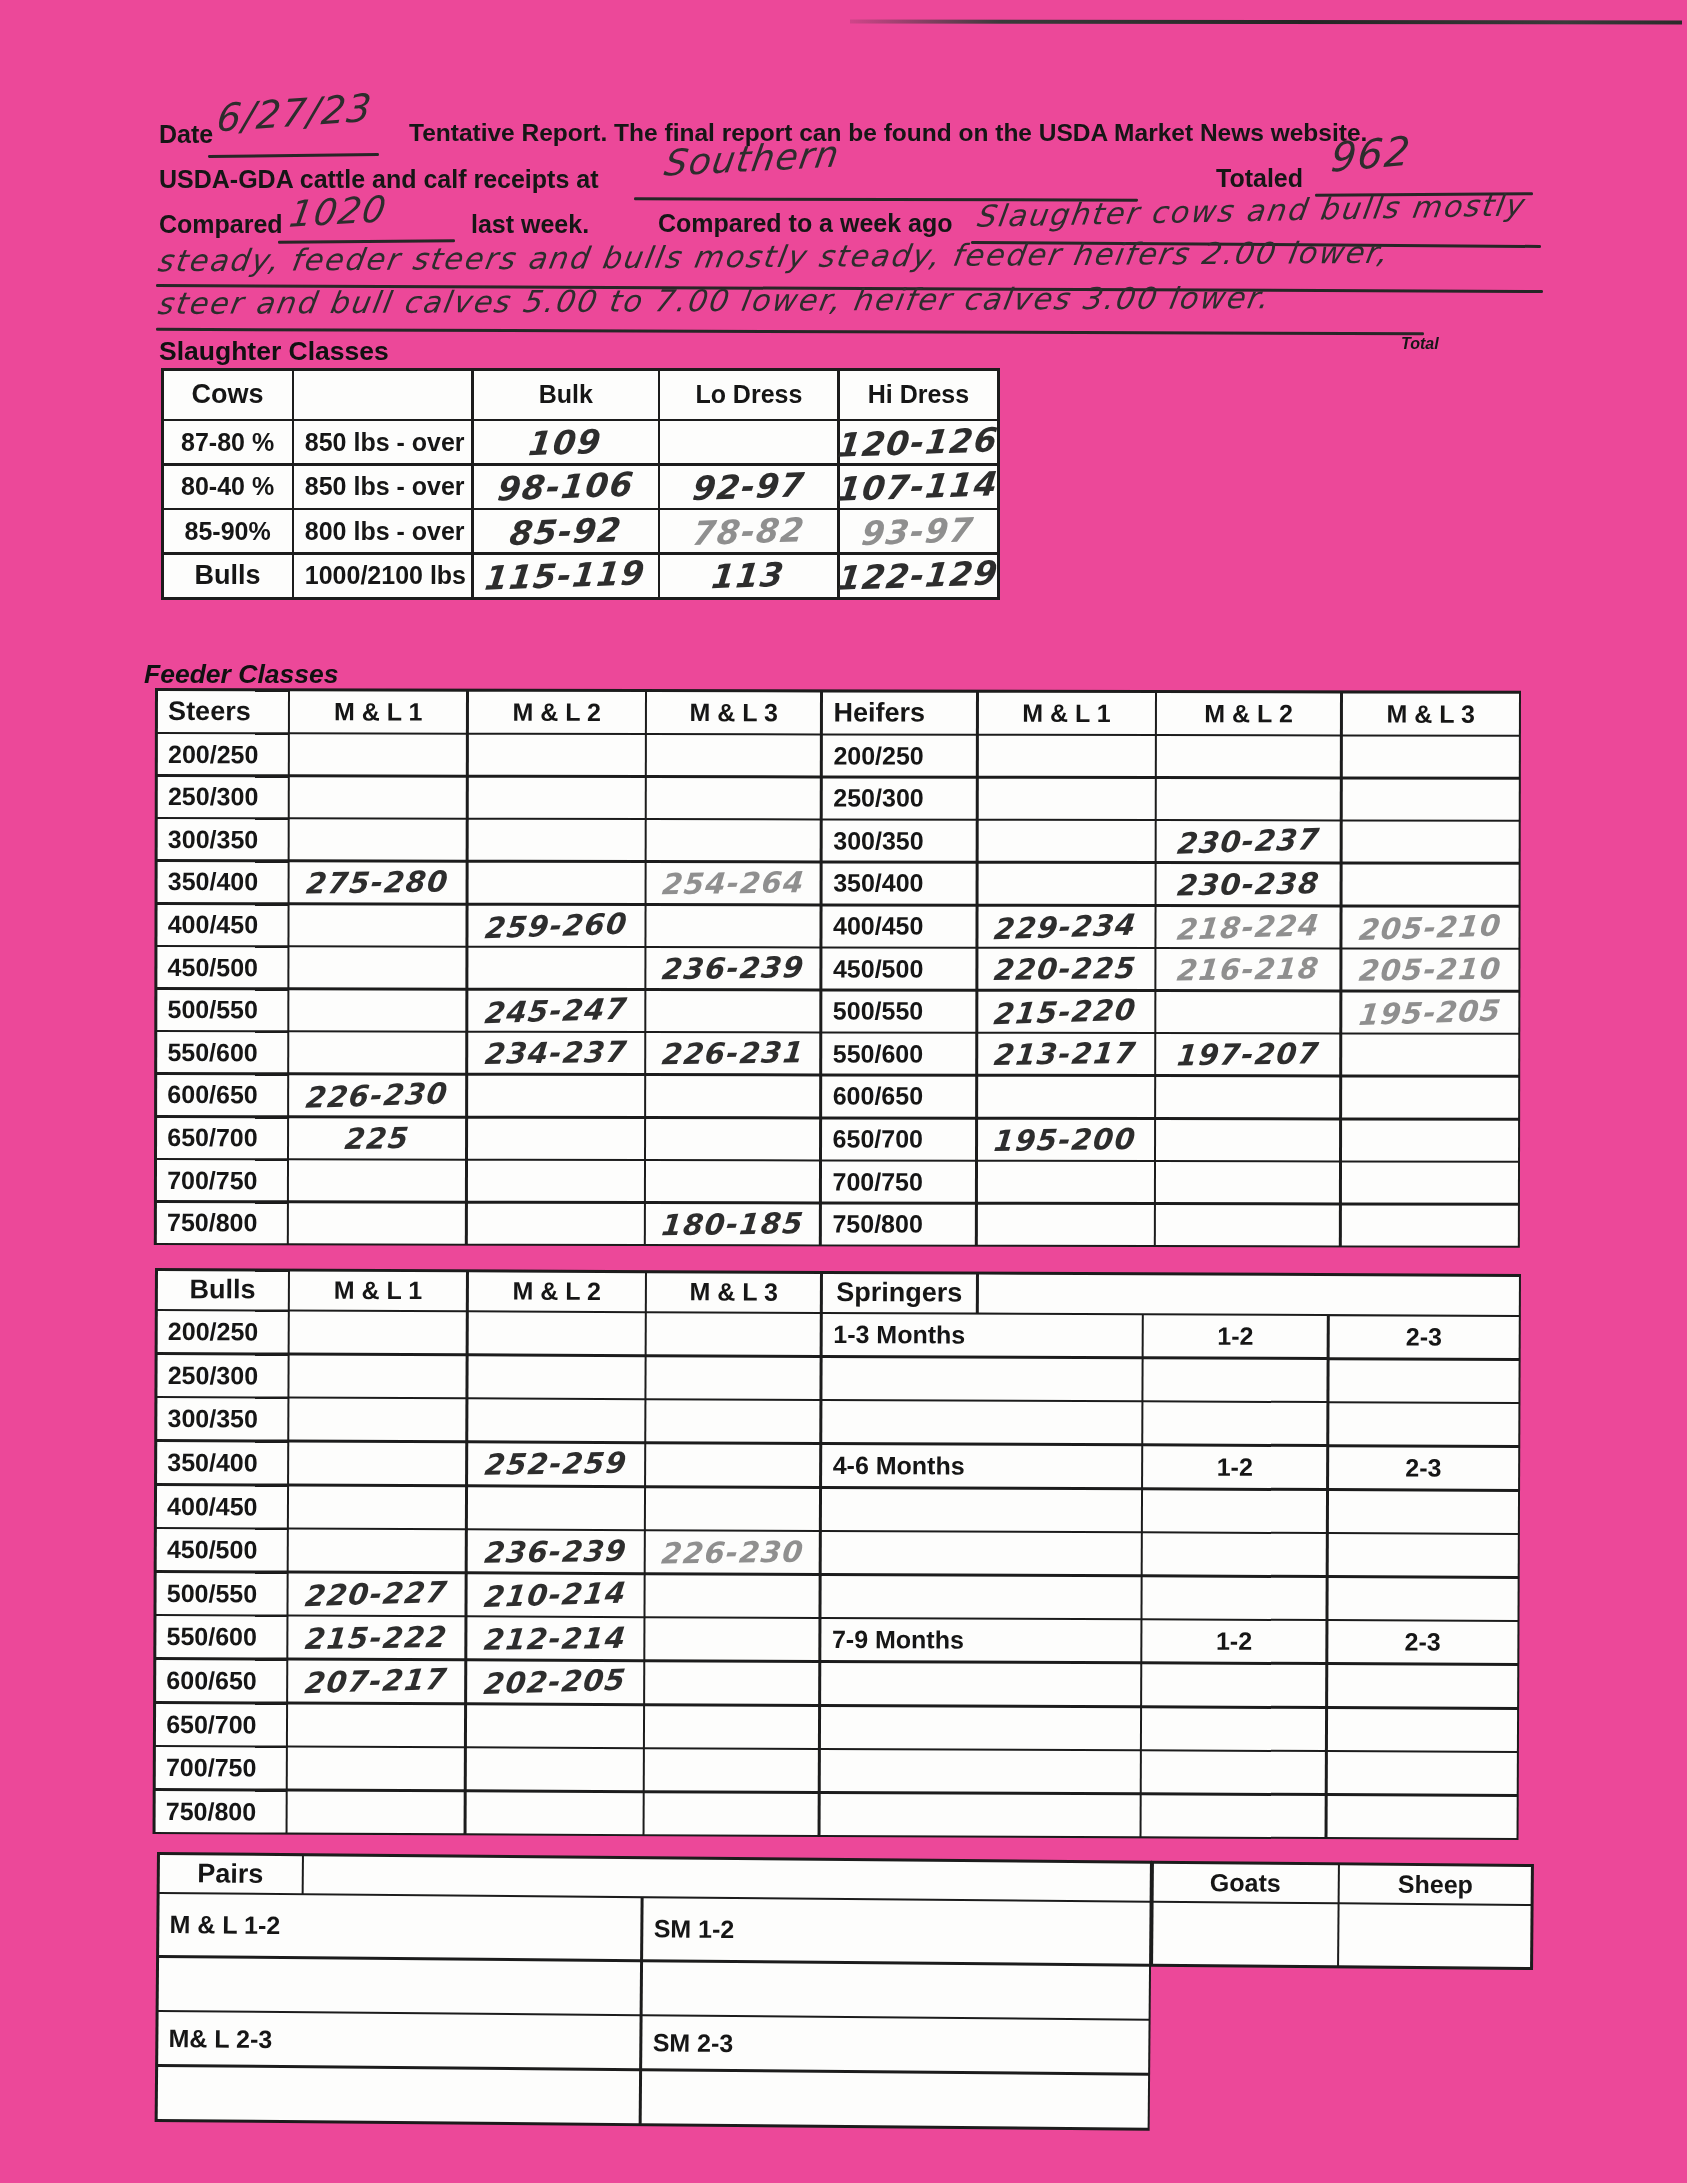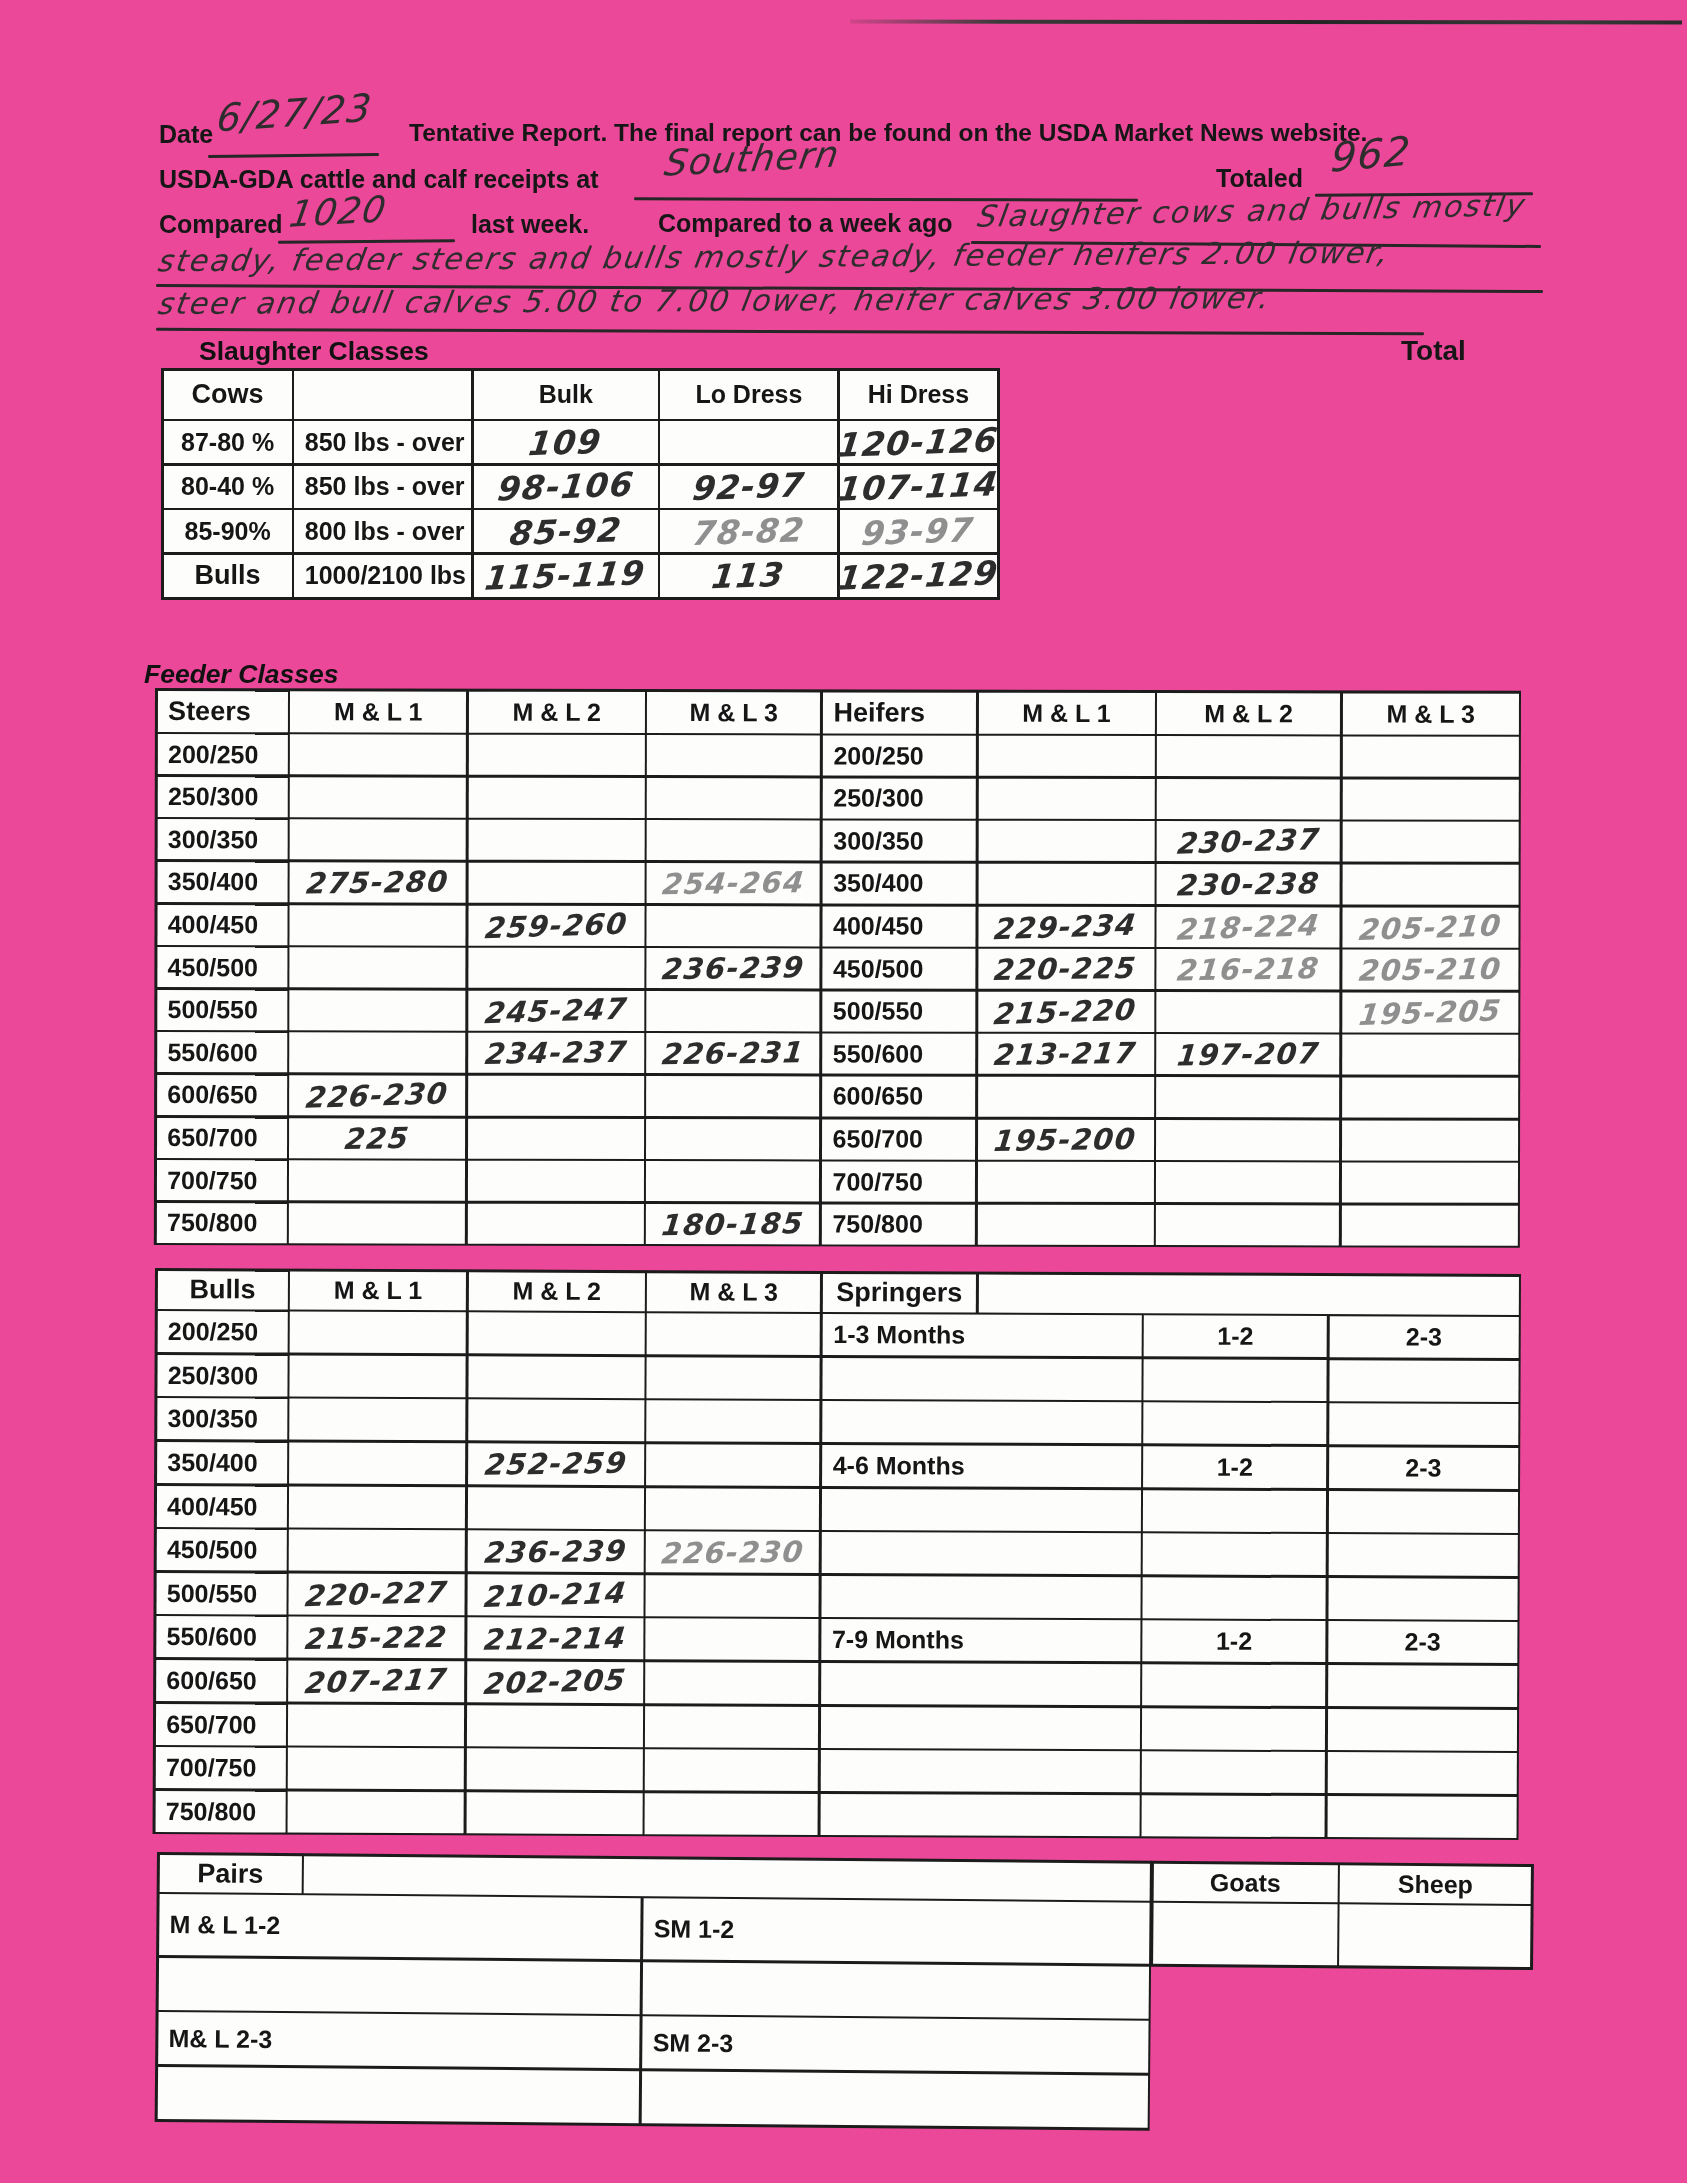--- a/index.html
+++ b/index.html
@@ -43,22 +43,22 @@
   .u6{left:156px; top:287px; width:1387px; transform:rotate(.25deg);}
   .u7{left:156px; top:330px; width:1268px; transform:rotate(.2deg);}
   
   .l-date{left:159px; top:120px;}
   .l-tent{left:409px; top:119px; font-size:24.5px;}
   .l-receipts{left:159px; top:165px;}
   .l-totaled{left:1216px; top:164px;}
   .l-compared{left:159px; top:210px;}
   .l-lastweek{left:471px; top:210px;}
   .l-weekago{left:658px; top:209px;}
-  .t-slaughter{left:159px; top:336px;margin-left:40px;}
-  .t-total{left:1401px; top:335px; font-size:28px; font-weight:600;}
+  .t-slaughter{left:159px; top:336px;}
+  .t-total{left:1401px; top:335px; font-size:16px; font-weight:600;font-style:italic;}
   .t-feeder{left:144px; top:659px;font-style:italic;}
   
   .grid{
     position:absolute; display:grid; background:#1c1c1c;
     padding:2.6px; gap:2.6px;
   }
   .cell{
     background:#fdfdfc; display:flex; align-items:center;
     font-size:25px; font-weight:600; color:#161616; overflow:visible;
     padding:0 4px; box-sizing:border-box;

